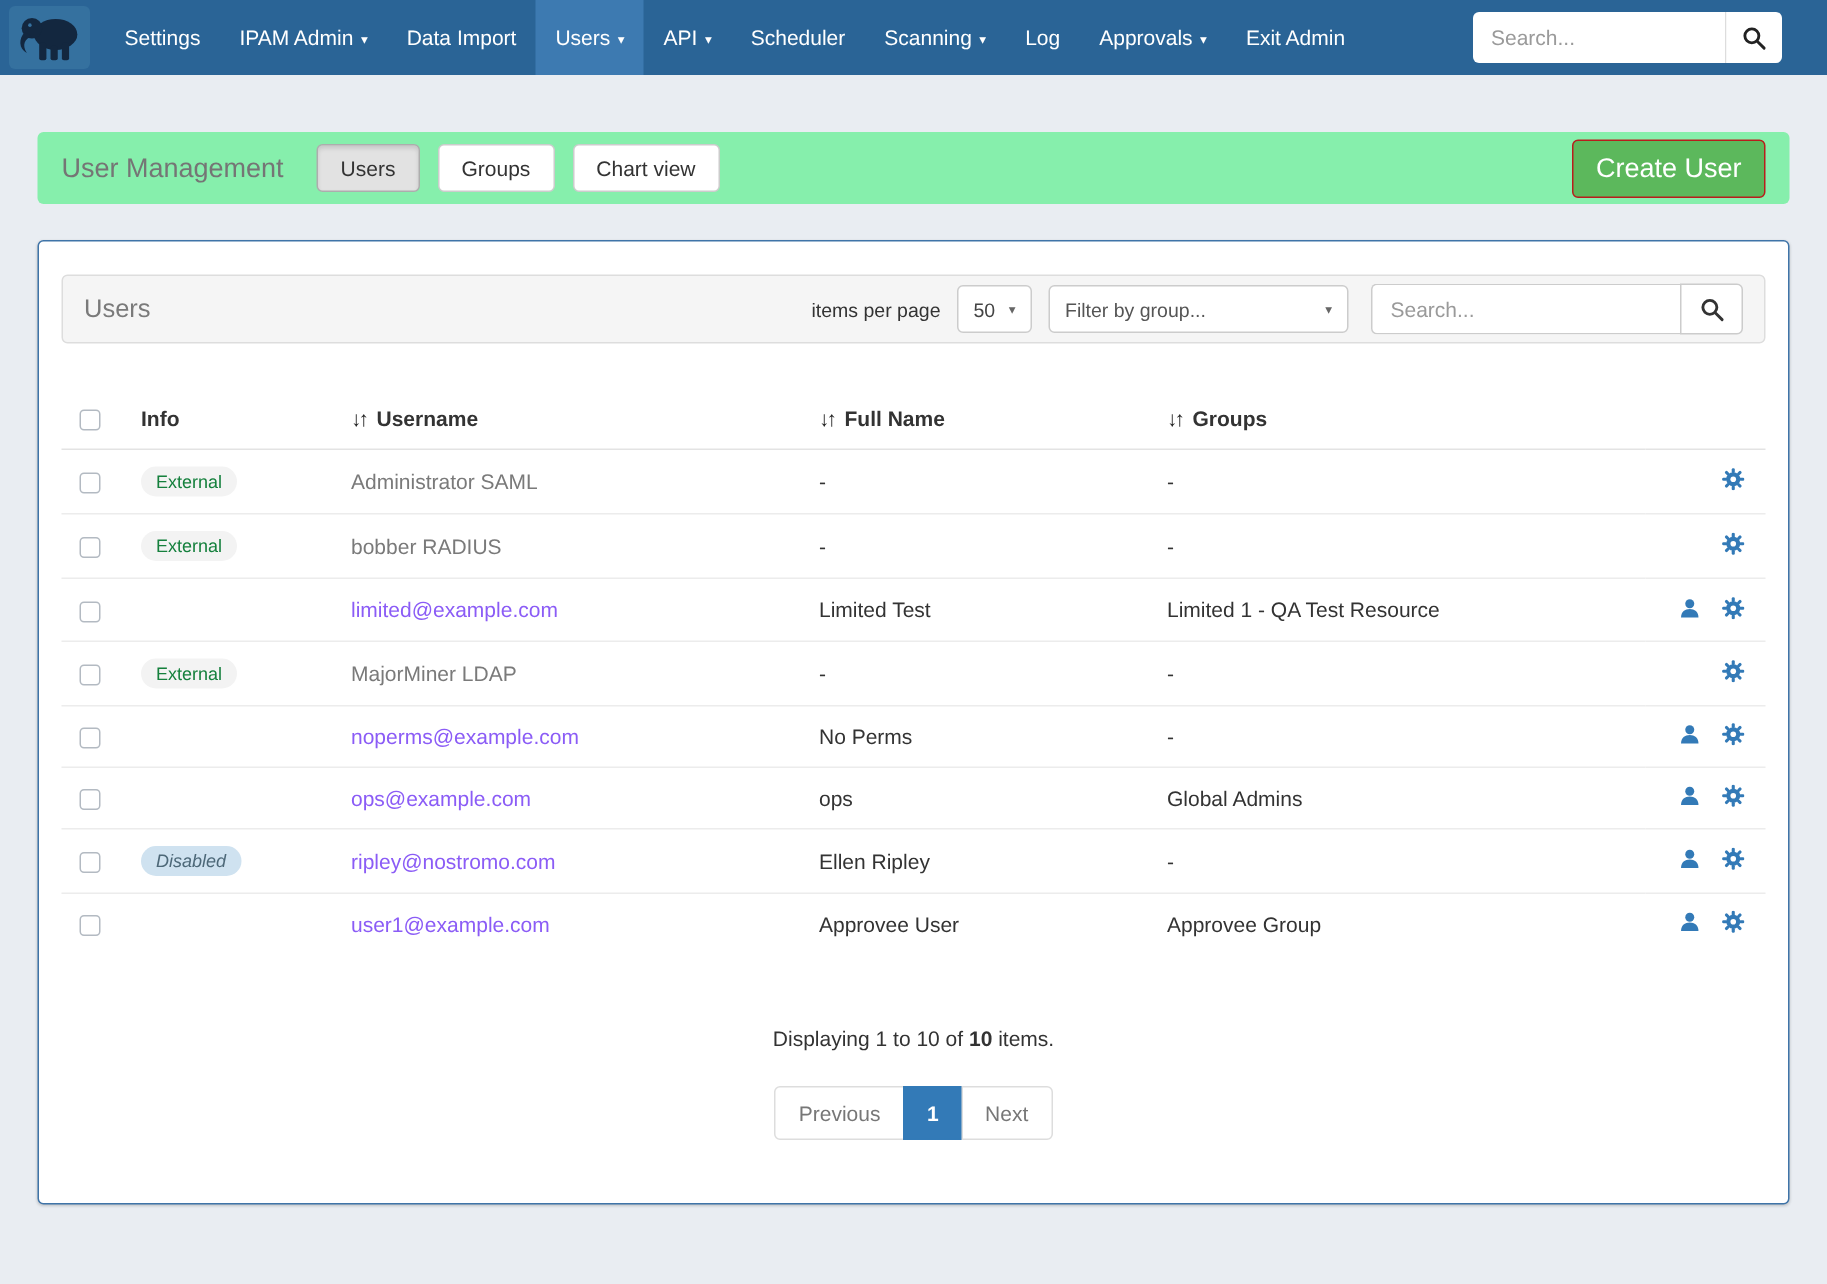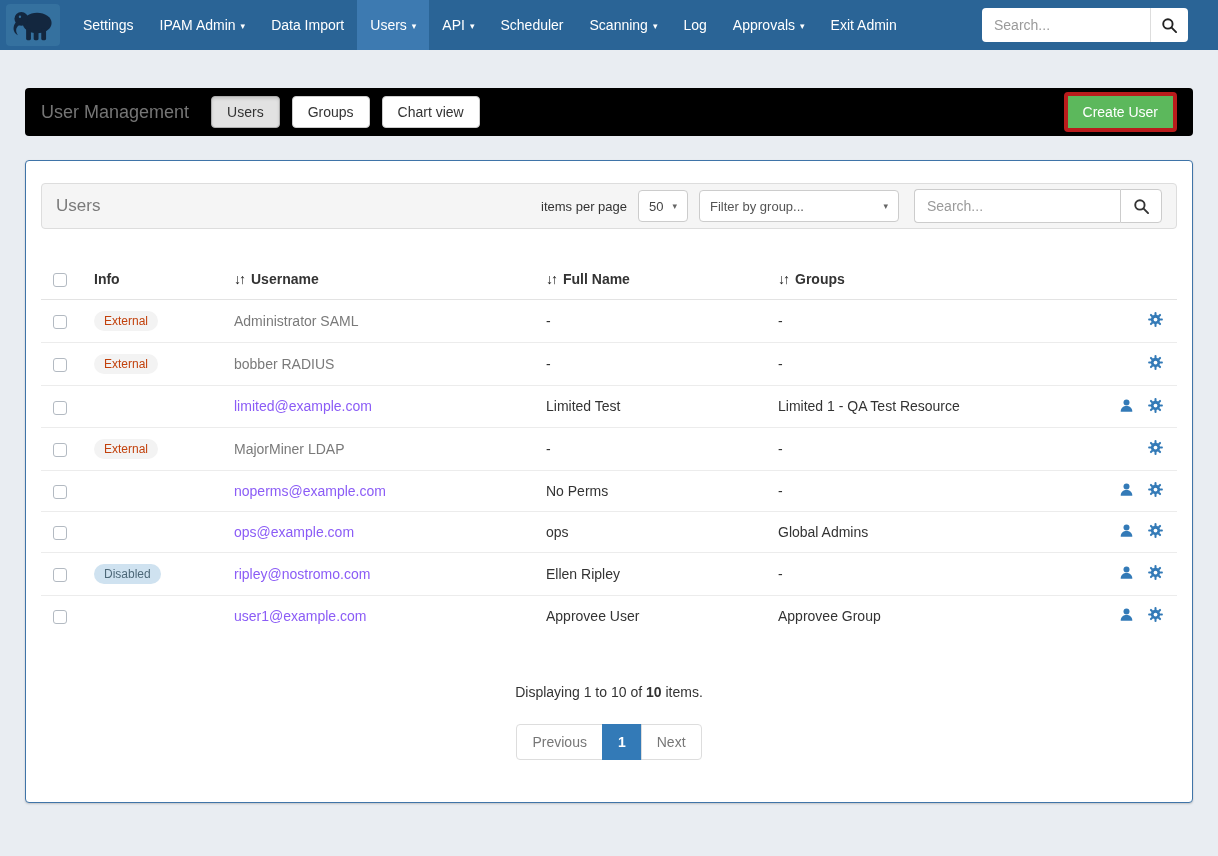--- a/index.html
+++ b/index.html
@@ -22,29 +22,29 @@
   .nav-search input::placeholder { color: #9a9a9a; }
   .nav-search button { width: 38px; height: 34px; background: #fff; border: none;
                        border-left: 1px solid #ddd; border-radius: 0 4px 4px 0; cursor: pointer;
                        display: flex; align-items: center; justify-content: center; }
   .user-menu { display: flex; align-items: center; gap: 5px; padding: 0 14px 0 16px; cursor: pointer; color: #fff; }
 
   
   .container { width: 1168px; margin: 0 auto; }
 
   
-  .page-header { margin-top: 38px; background: #000000; border-radius: 4px; height: 48px;
+  .page-header { margin-top: 38px; background: #86efac; border-radius: 4px; height: 48px;
                  display: flex; align-items: center; padding: 0 16px; }
   .page-title { font-size: 18px; color: #757575; margin-right: 22px; }
   .tab-btn { font-size: 14px; padding: 7px 15px; border: 1px solid #ccc; border-radius: 4px;
              background: #fff; color: #333; margin-right: 12px; cursor: pointer;
              font-family: "Liberation Sans", sans-serif; }
   .tab-btn.active { background: #e2e2e2; border-color: #adadad; box-shadow: inset 0 2px 3px rgba(0,0,0,.12); }
-  .create-btn { margin-left: auto; background: #5cb85c; border: 4px solid #b91c1c; color: #fff;
-                font-size: 14px; padding: 8px 15px; border-radius: 4px; cursor: pointer;
+  .create-btn { margin-left: auto; background: #5cb85c; border: 1px solid #b91c1c; color: #fff;
+                font-size: 18px; padding: 8px 15px; border-radius: 4px; cursor: pointer;
                 font-family: "Liberation Sans", sans-serif; }
 
   
   .results-panel { margin-top: 24px; background: #fff; border: 1px solid #3f74a8; border-radius: 4px;
                    box-shadow: 0 1px 2px rgba(0,0,0,.18); }
   .panel-header { background: #4a83b8; color: #fff; height: 40px; display: flex; align-items: center;
                   gap: 9px; padding: 0 16px; border-radius: 3px 3px 0 0; font-size: 15px; }
   .count-badge { background: #fff; color: #4a83b8; border-radius: 11px; padding: 3px 9px;
                  font-size: 12px; font-weight: bold; }
   .panel-body { padding: 22px 15px 42px; }
@@ -77,22 +77,22 @@
   .col-info { width: 140px; }
   .col-username { width: 312px; }
   .col-fullname { width: 232px; }
   .col-groups { width: auto; }
   .col-actions { width: 80px; text-align: right; padding-right: 14px; white-space: nowrap; }
   .sort-icon { font-weight: 700; letter-spacing: -2px; margin-right: 7px; color: #222; }
   input[type="checkbox"] { appearance: none; -webkit-appearance: none; width: 14px; height: 14px;
                            border: 1px solid #b3bac2; border-radius: 3px; background: #fff;
                            cursor: pointer; display: inline-block; vertical-align: middle; }
   .badge { display: inline-block; font-size: 12px; padding: 3px 10px; border-radius: 10px; }
-  .badge-external { background: #f3f3f3; color: #c2410c; }
-  .badge-disabled { background: #cfe2f0; color: #4d6878; }
+  .badge-external { background: #f3f3f3; color: #15803d; }
+  .badge-disabled { background: #cfe2f0; color: #4d6878; font-style: italic; }
   .username-link { color: #8b5cf6; cursor: pointer; }
   .username-plain { color: #7a7a7a; }
   .cell-text { color: #333; }
   .action { display: inline-block; margin-left: 10px; cursor: pointer; vertical-align: middle; }
 
   
   .pagination-wrap { text-align: center; margin-top: 48px; }
   .pg-summary { font-size: 14px; color: #333; }
   .pager { display: inline-flex; margin-top: 24px; }
   .pg-btn { border: 1px solid #ddd; background: #fff; color: #777; padding: 9px 15px; font-size: 14px;

